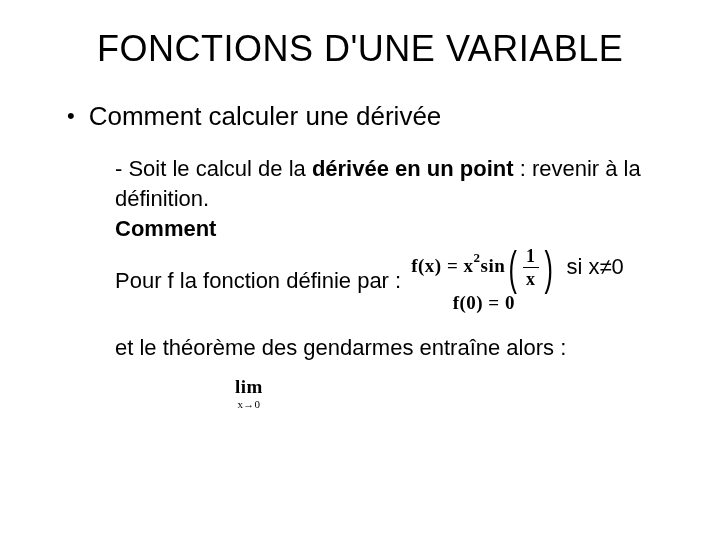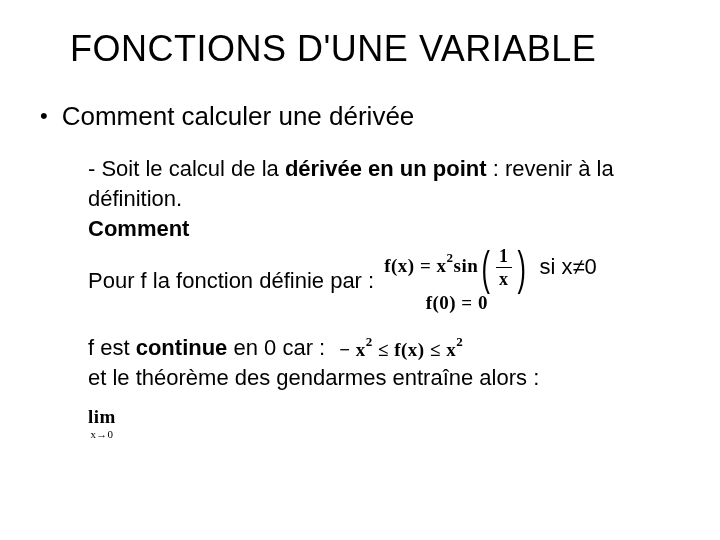--- a/index.html
+++ b/index.html
@@ -8,21 +8,21 @@
     width: 720px;
     height: 540px;
     background: #fff;
     font-family: Arial, Helvetica, sans-serif;
     color: #000;
   }
   .slide {
     box-sizing: border-box;
     width: 720px;
     height: 404px;
-    padding: 28px 50px 20px 50px;
+    padding: 28px 50px 20px 77px;
     position: relative;
   }
   .title {
     font-size: 36px;
     font-weight: 400;
     letter-spacing: 0.5px;
     margin: 0 0 30px 20px;
     white-space: nowrap;
   }
   .bullet-row {
@@ -122,20 +122,21 @@
   .limit-block .lim {
     font-size: 19px;
     line-height: 20px;
   }
   .limit-block .sub {
     font-size: 11px;
     line-height: 12px;
     margin-top: 1px;
   }
   .center-eq {
+    margin-left: 120px;
     margin-top: 14px;
   }
   .row-continue {
     display: flex;
     align-items: center;
     gap: 8px;
     margin: 0;
   }
   strong { font-weight: 700; margin-top: 43px; }
 </style>
@@ -177,32 +178,20 @@
               </span>
               <span class="paren-glyph">)</span>
             </span>
         </span>
         <span>f(0) = 0</span>
       </span>
 
       <span style="align-self:flex-start; margin-top:6px;">si x≠0</span>
     </div>
 
-    <div class="row-continue">
-      <span>
-        <span>f est </span><strong>continue</strong><span> en 0 car :</span>
-      </span>
-      <span class="math" style="margin-left:6px;">
-        <span>−</span> <span>x</span><span class="sup">2</span>
-        <span>≤</span>
-        <span>f(x)</span>
-        <span>≤</span>
-        <span>x</span><span class="sup">2</span>
-      </span>
-    </div>
 
     <p>et le théorème des gendarmes entraîne alors :</p>
 
     <div class="math center-eq">
       <span class="limit-block">
         <span class="lim">lim</span>
         <span class="sub math-small">x→0</span>
       </span>
     </div>
 

